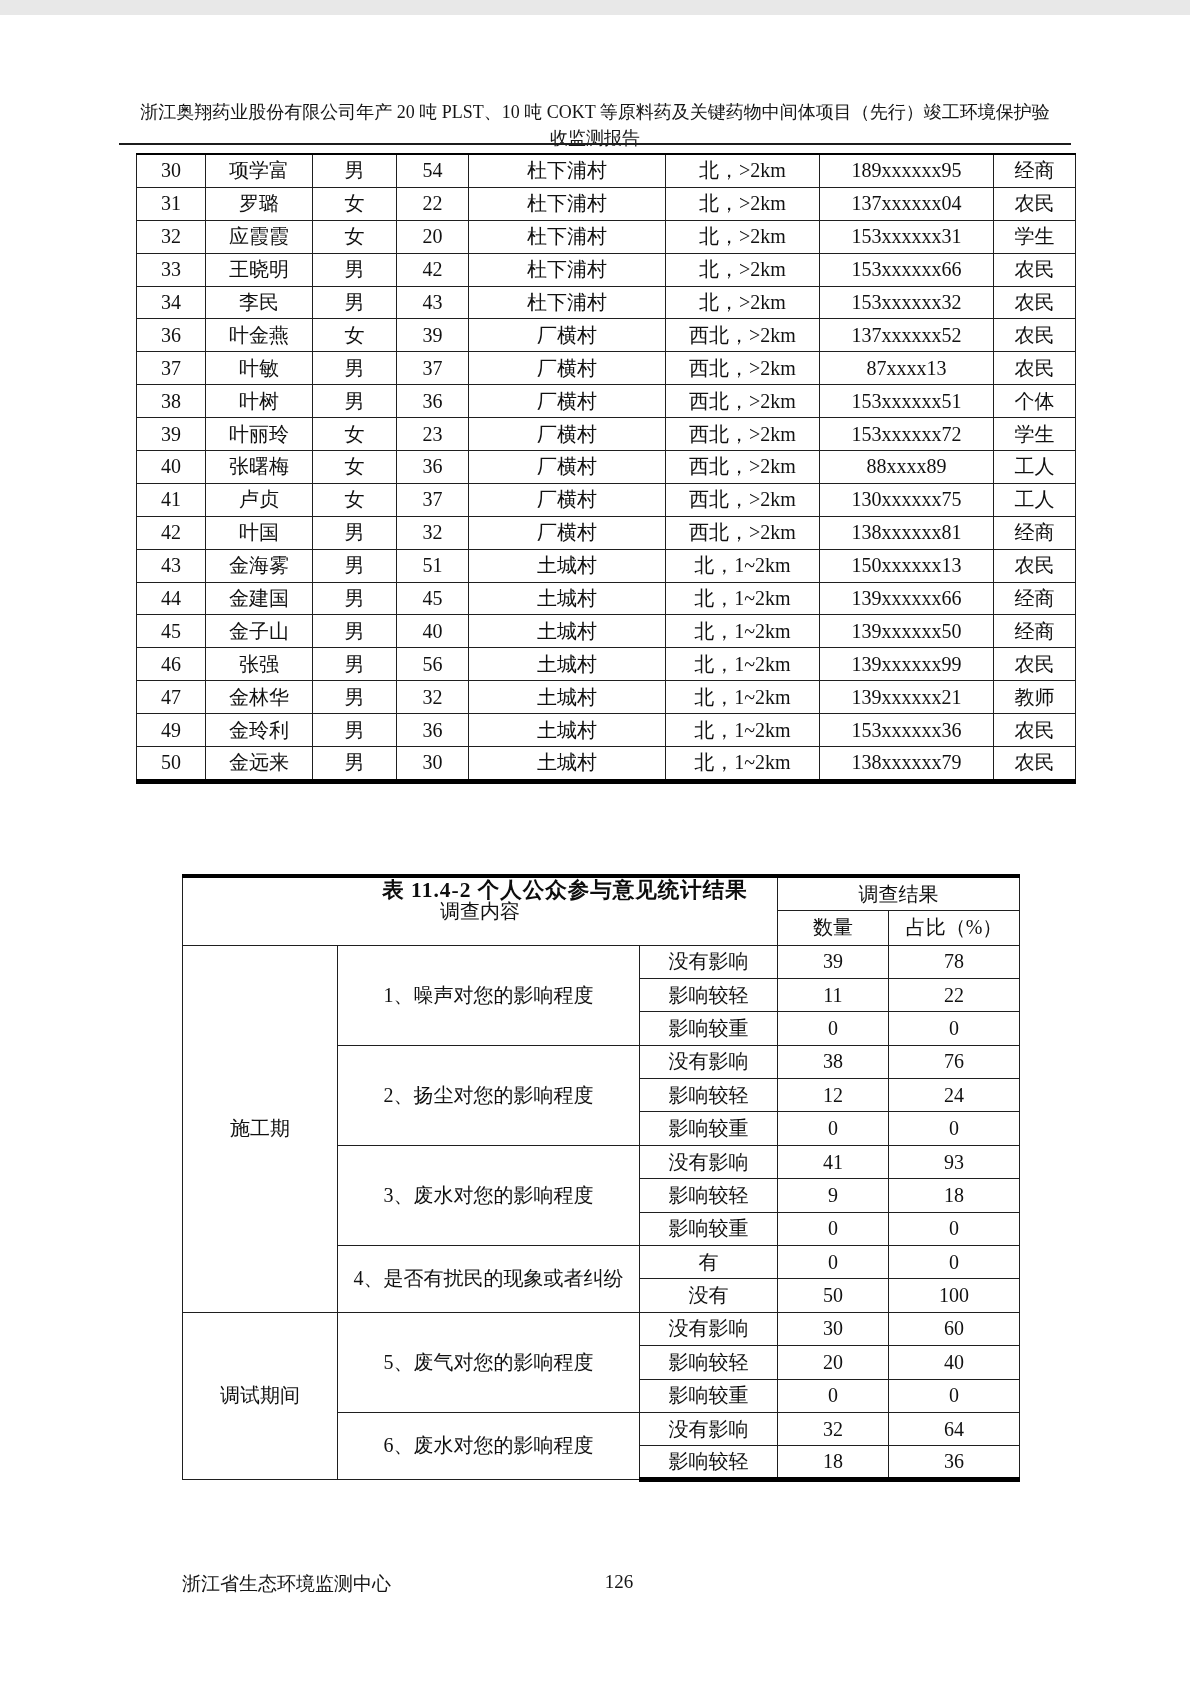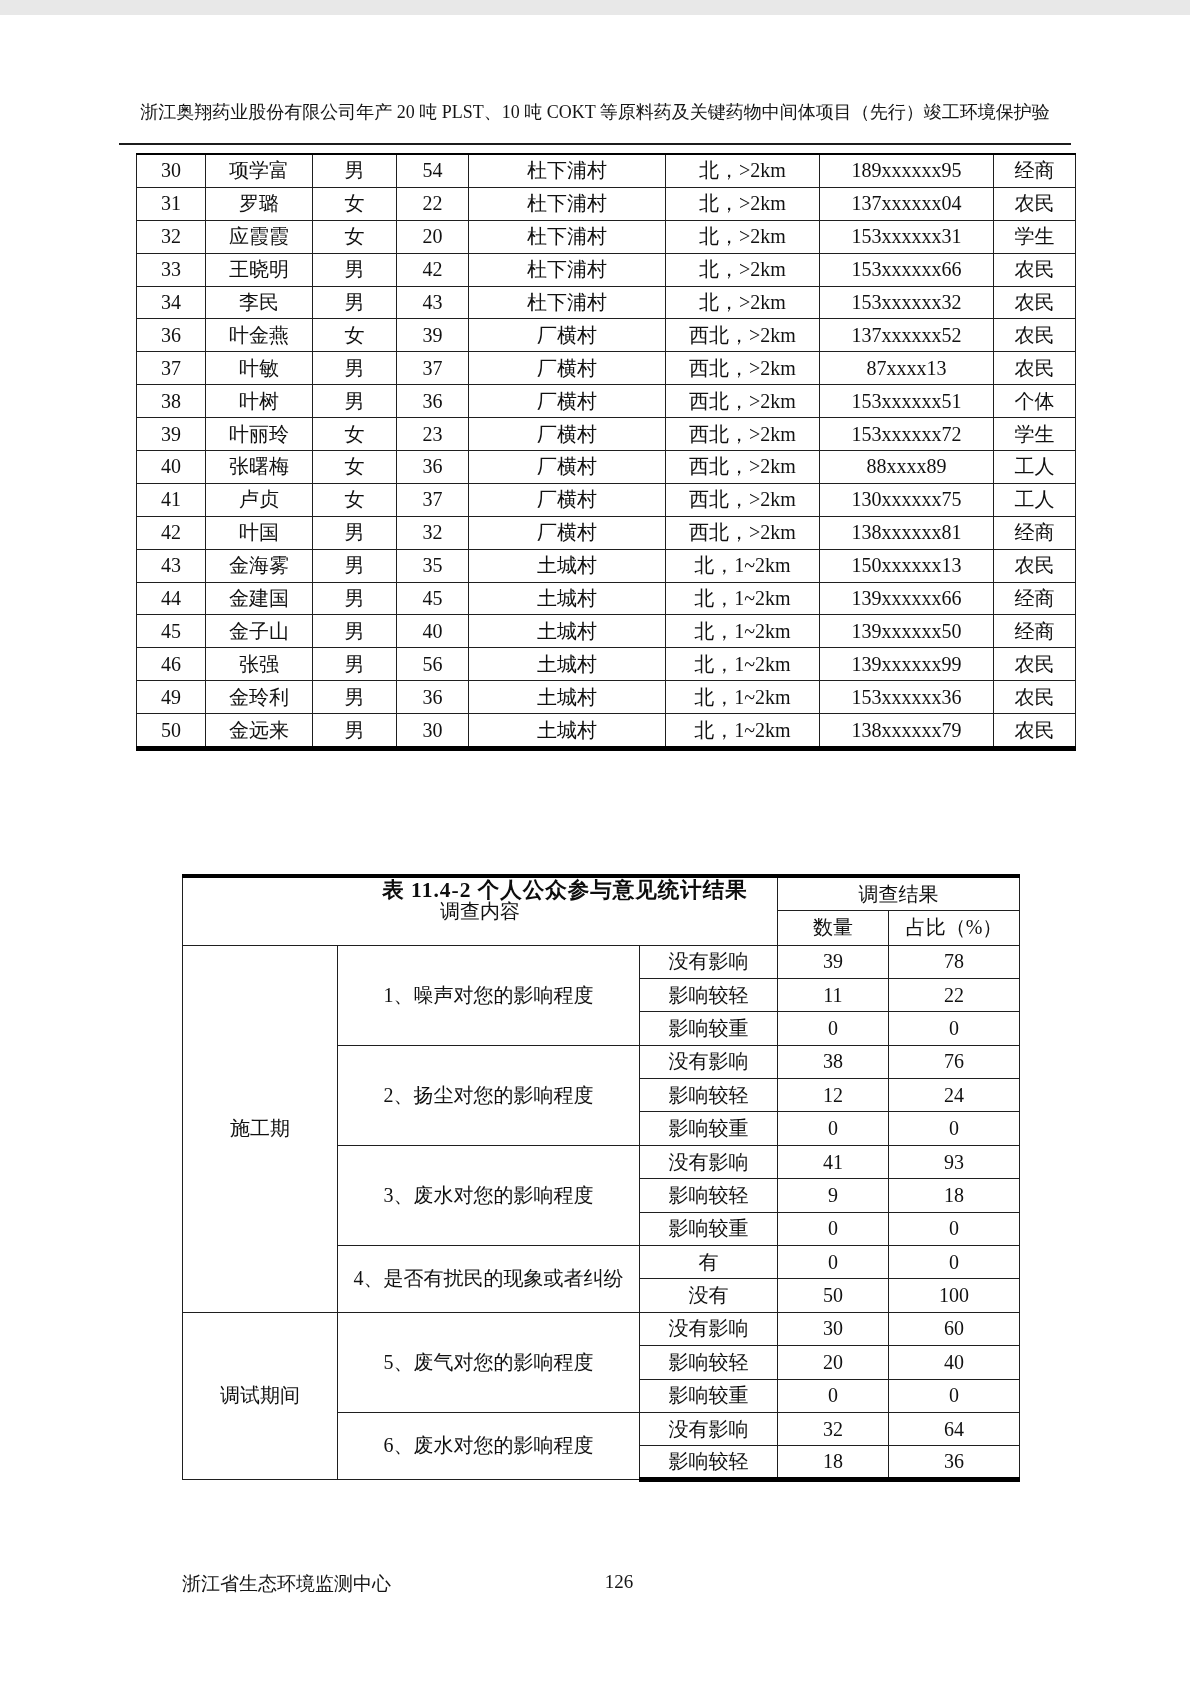--- a/index.html
+++ b/index.html
@@ -58,20 +58,21 @@
   .footer-org{position:absolute;left:178px;top:0;}
   .footer-page{position:absolute;left:20px;top:0;width:1190px;text-align:center;}
 </style>
 </head>
 <body>
 
 <div class="page">
 
   <div class="doc-header">
     <div>浙江奥翔药业股份有限公司年产 20 吨 PLST、10 吨 COKT 等原料药及关键药物中间体项目（先行）竣工环境保护验</div>
+    <div>收监测报告</div>
   </div>
 
   <div class="header-rule"></div>
 
   <table class="t1" id="t1">
     <colgroup>
       <col style="width:69px">
         <col style="width:107px">
         <col style="width:84px">
         <col style="width:72px">
@@ -198,21 +199,21 @@
           <td>32</td>
           <td>厂横村</td>
           <td>西北，&gt;2km</td>
           <td>138xxxxxx81</td>
           <td>经商</td>
         </tr>
         <tr>
           <td>43</td>
           <td>金海雾</td>
           <td>男</td>
-          <td>35</td>
+          <td>51</td>
           <td>土城村</td>
           <td>北，1~2km</td>
           <td>150xxxxxx13</td>
           <td>农民</td>
         </tr>
         <tr>
           <td>44</td>
           <td>金建国</td>
           <td>男</td>
           <td>45</td>
@@ -233,20 +234,30 @@
         </tr>
         <tr>
           <td>46</td>
           <td>张强</td>
           <td>男</td>
           <td>56</td>
           <td>土城村</td>
           <td>北，1~2km</td>
           <td>139xxxxxx99</td>
           <td>农民</td>
+        </tr>
+        <tr>
+          <td>47</td>
+          <td>金林华</td>
+          <td>男</td>
+          <td>32</td>
+          <td>土城村</td>
+          <td>北，1~2km</td>
+          <td>139xxxxxx21</td>
+          <td>教师</td>
         </tr>
         <tr>
           <td>49</td>
           <td>金玲利</td>
           <td>男</td>
           <td>36</td>
           <td>土城村</td>
           <td>北，1~2km</td>
           <td>153xxxxxx36</td>
           <td>农民</td>

